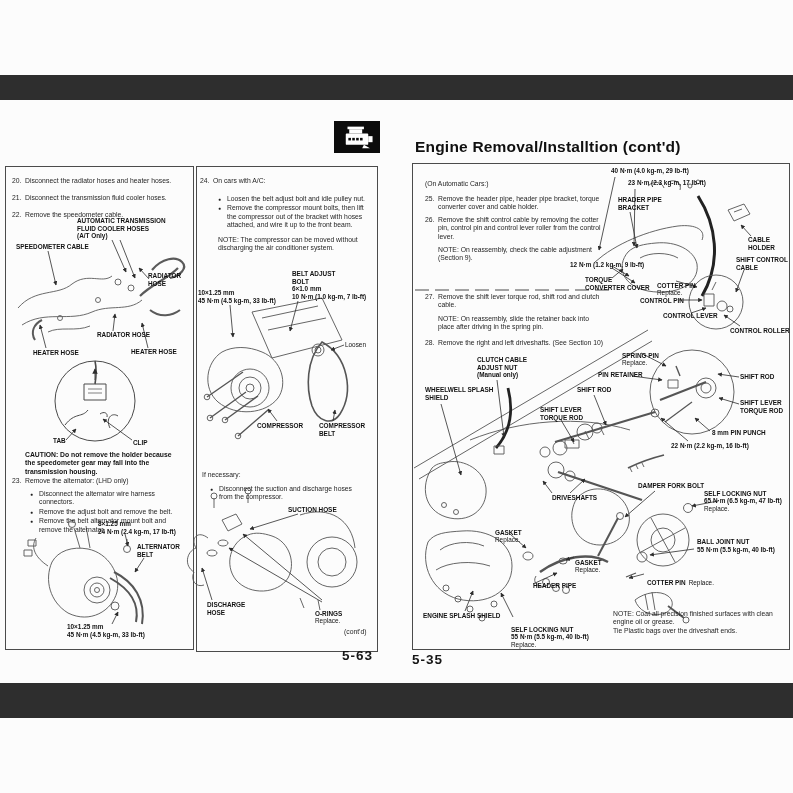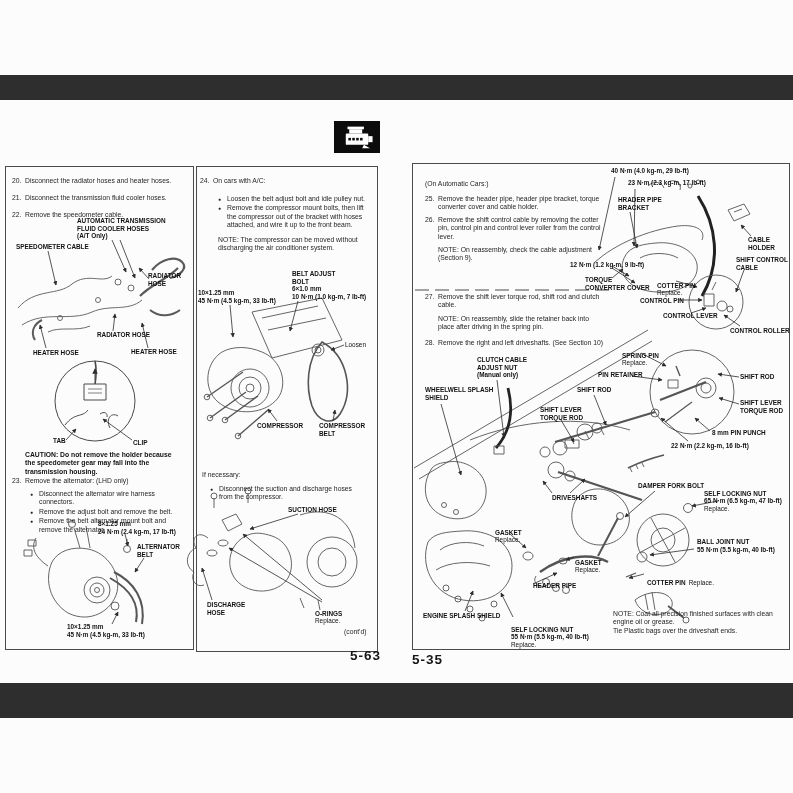--- a/index.html
+++ b/index.html
@@ -348,22 +348,23 @@
 
   <div class="cap" style="left:288px;top:506px;">SUCTION HOSE</div>
   <div class="cap" style="left:207px;top:601px;">DISCHARGE
 HOSE</div>
   <div class="cap" style="left:315px;top:602px;">
     <span>O-RINGS</span>
     <span class="rep">Replace.</span>
   </div>
   <div class="note" style="left:344px;top:628px;">(cont'd)</div>
 
-  <div class="pagenum" style="left:350px;top:648px;">5-63</div>
-
+  <div class="pagenum" style="left:342px;top:648px;">5-63</div>
+
+  <div class="title" style="left:415px;top:138px;">Engine Removal/Installtion (cont'd)</div>
 
   <div class="note" style="left:425px;top:180px;">(On Automatic Cars:)</div>
 
   <div class="step" style="left:425px;top:195px;width:185px;">
     <span class="num">25.</span>
     <span class="txt">Remove the header pipe, header pipe bracket, torque converter cover and cable holder.</span>
   </div>
   <div class="step" style="left:425px;top:216px;width:185px;">
     <span class="num">26.</span>
     <span class="txt">Remove the shift control cable by removing the cotter pin, control pin and control lever roller from the control lever.</span>

